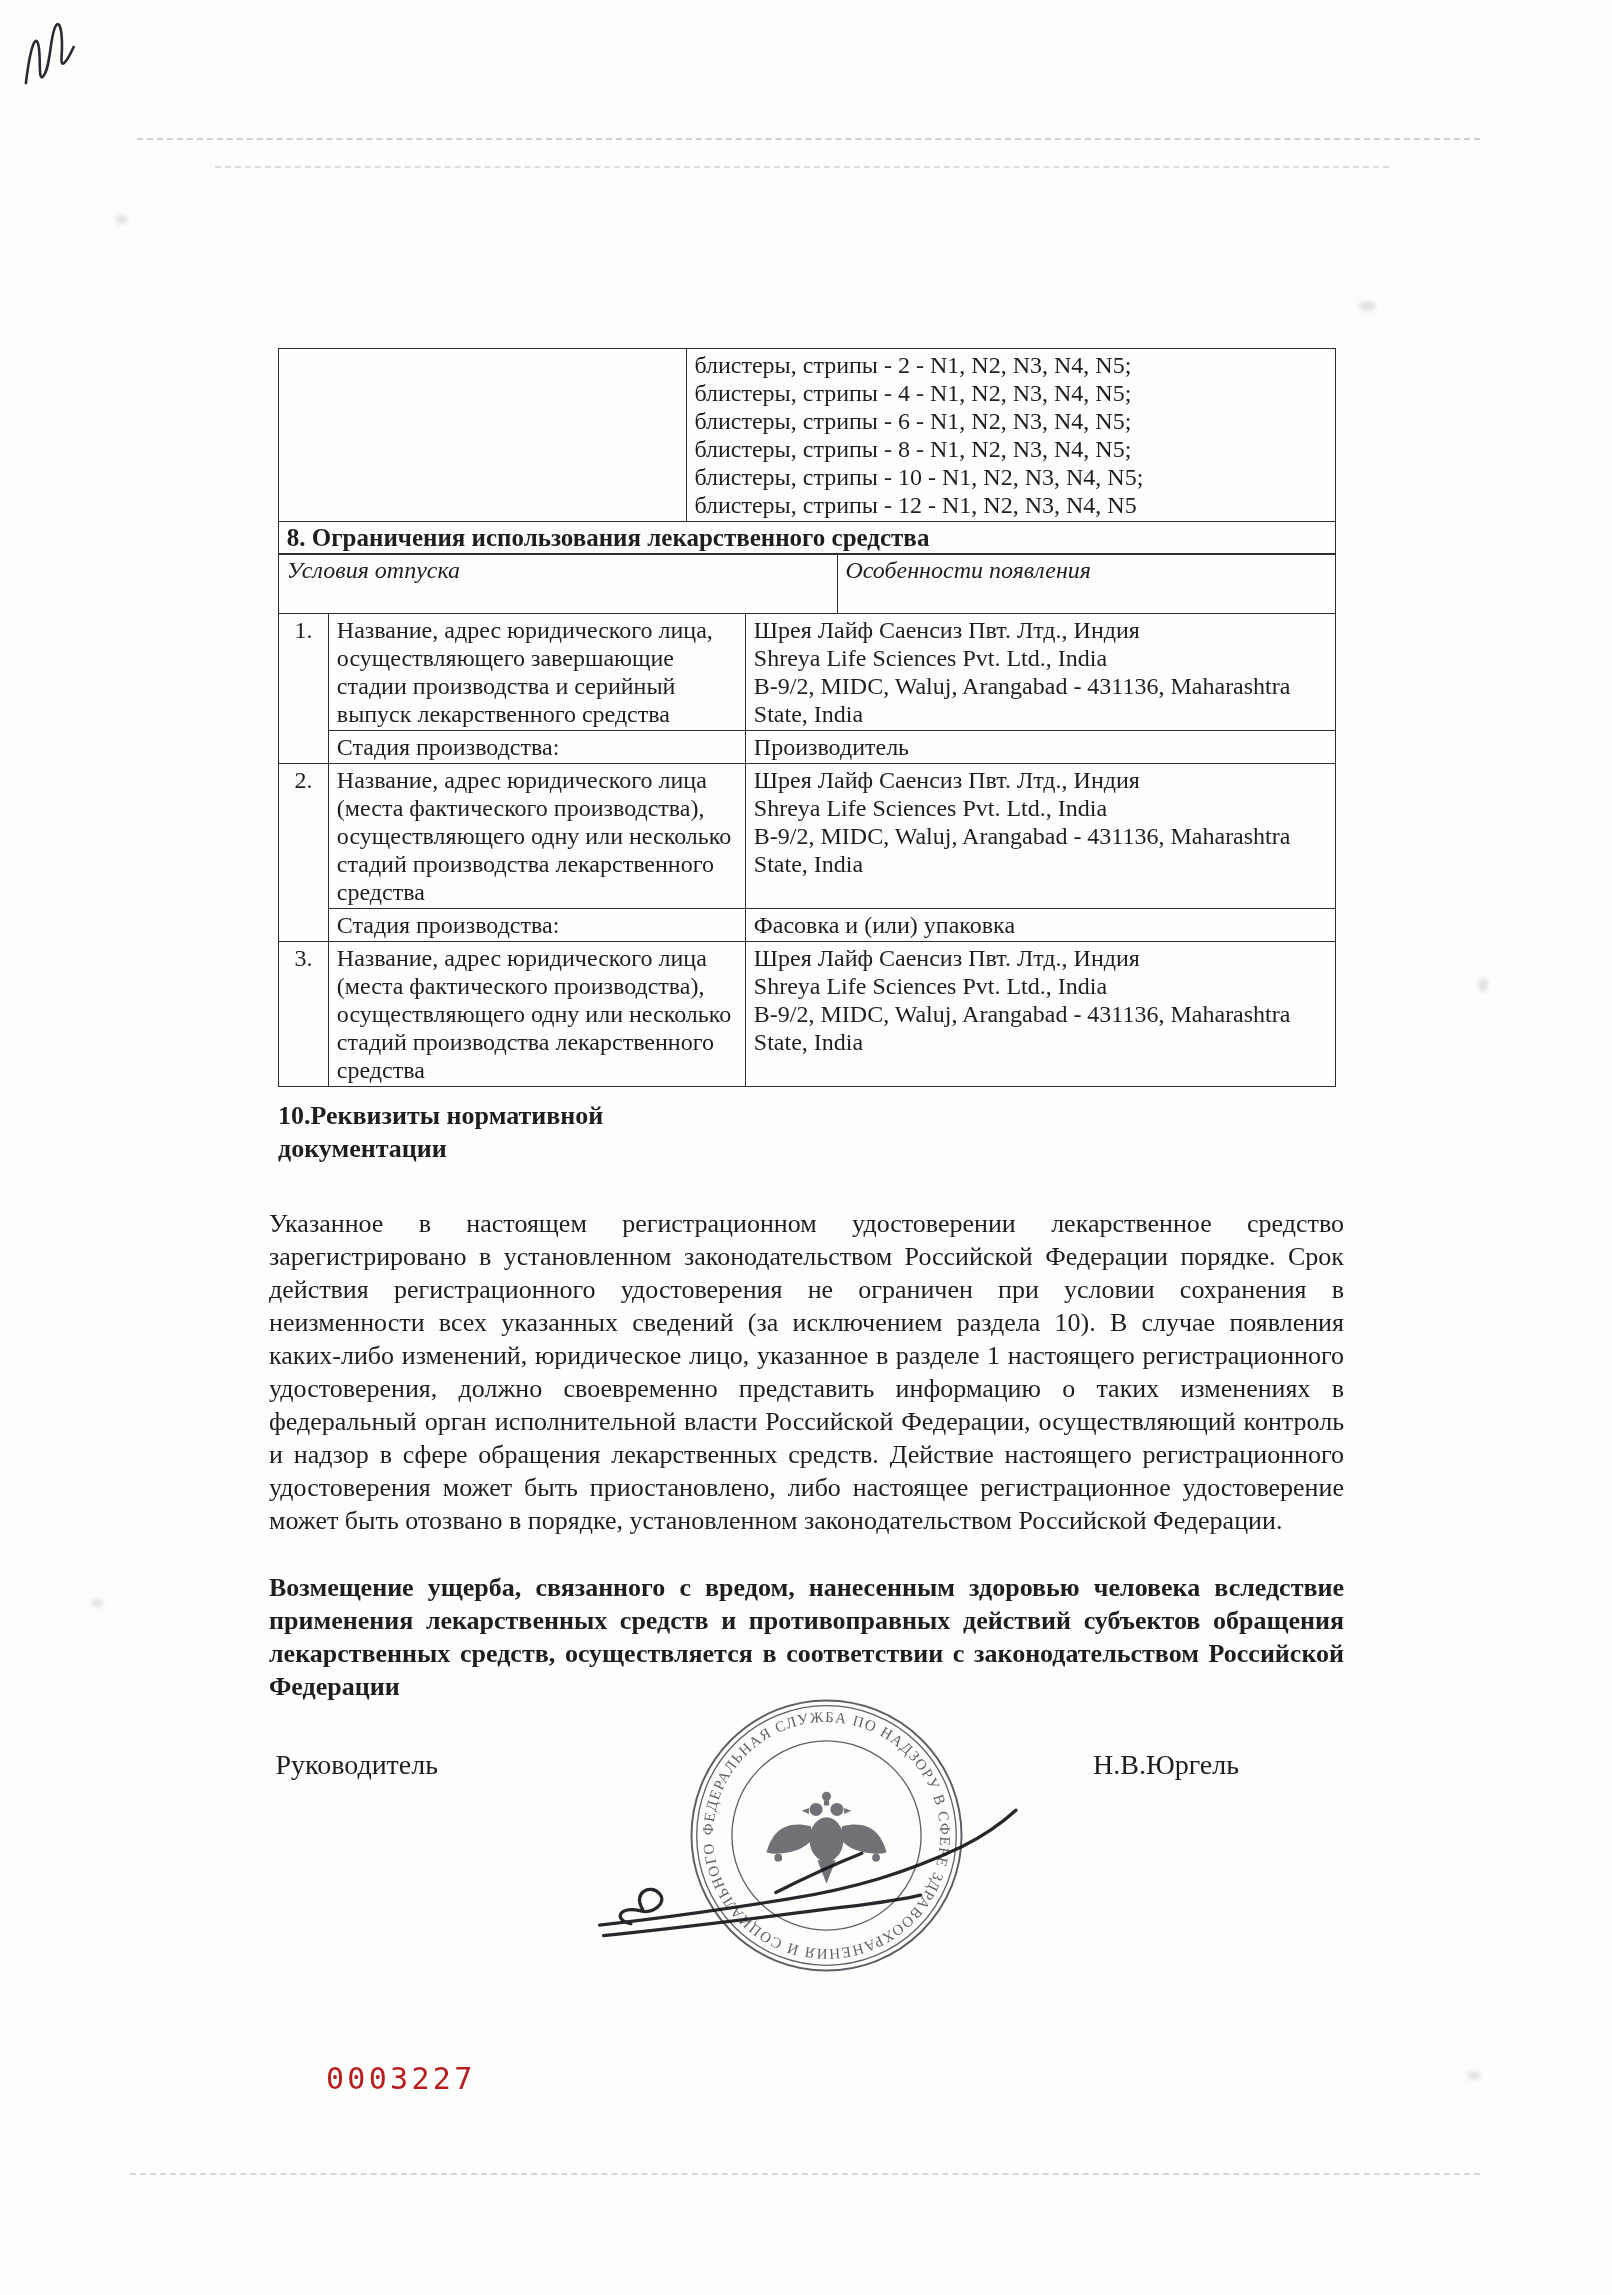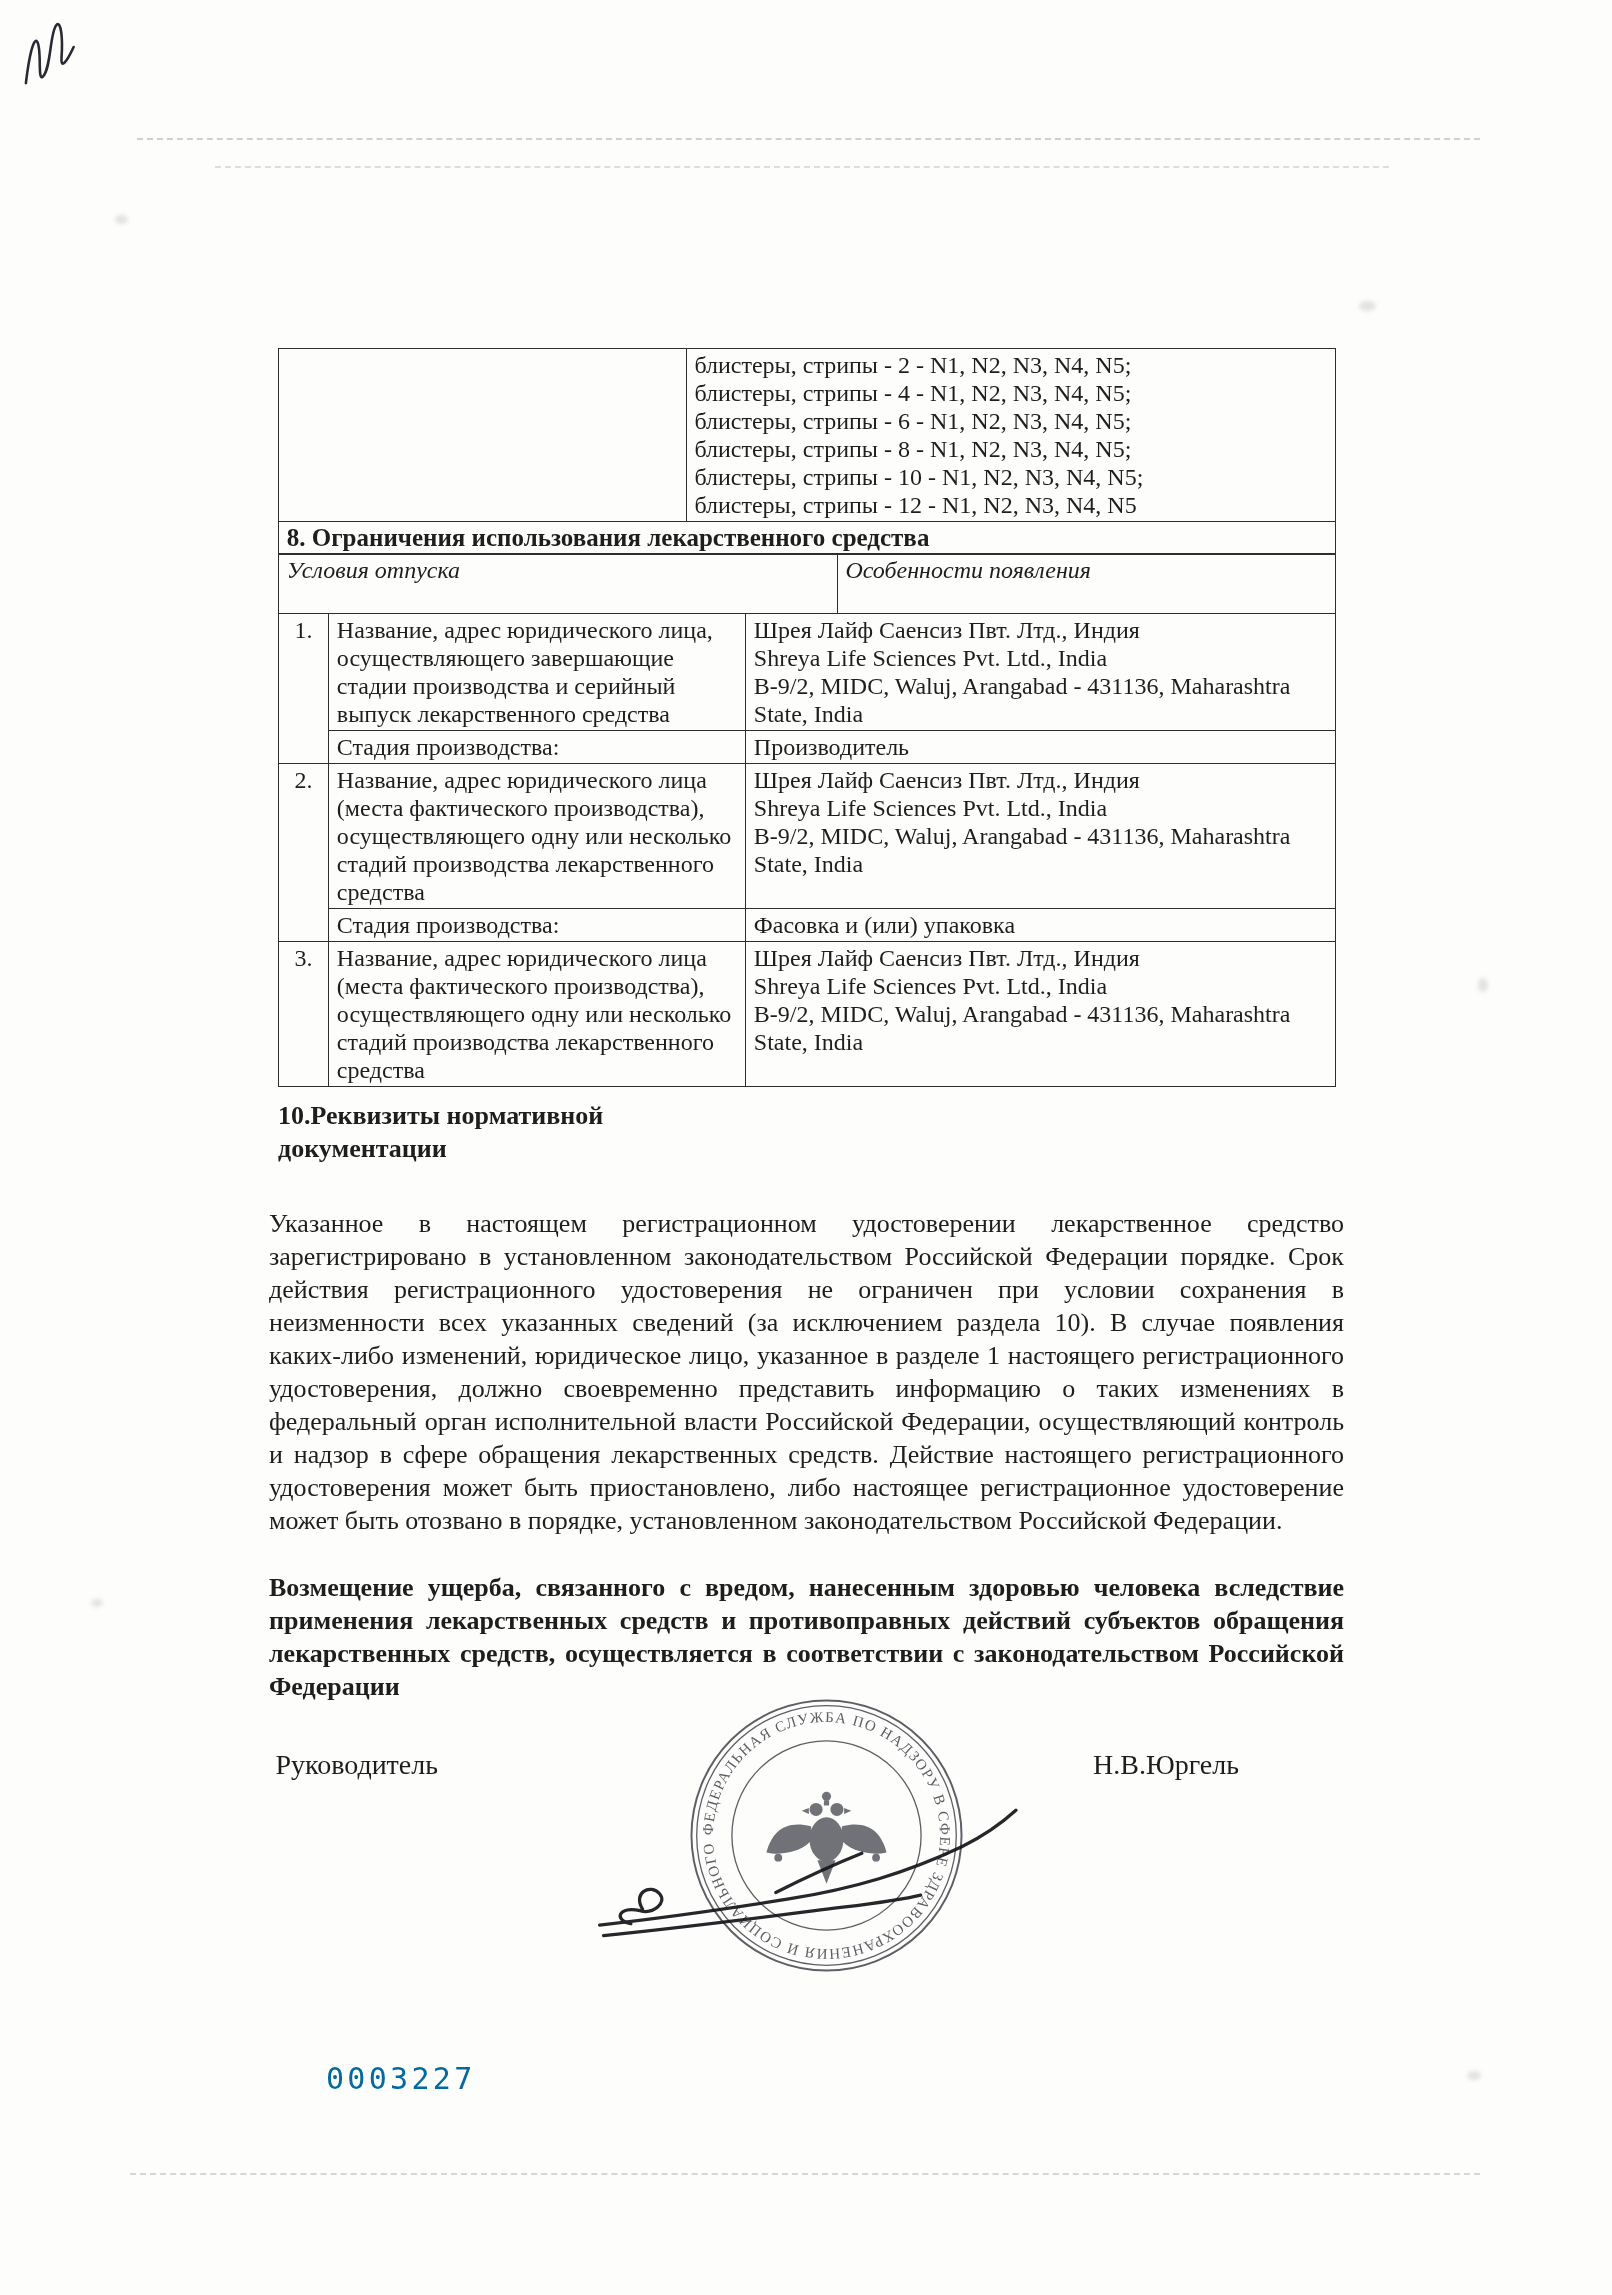--- a/index.html
+++ b/index.html
@@ -34,21 +34,21 @@
   .paragraphs{margin-left:-9px;width:1075px;margin-top:42px;text-align:justify;font-size:26px;line-height:33px;}
   .para2{font-weight:bold;margin-top:34px;}
   
   .sign-row{display:flex;margin-top:45px;margin-left:-2.6px;font-size:28px;line-height:34px;}
   .sign-name{margin-left:655px;white-space:nowrap;}
   
   .stamp{position:absolute;left:683px;top:1692px;width:287px;height:287px;opacity:.82;}
   .signature-svg{position:absolute;left:580px;top:1754px;width:509px;height:209px;}
   
   .serial{position:absolute;left:326px;top:2061px;font-family:"DejaVu Sans Mono", monospace;
-          font-size:30px;letter-spacing:3.3px;color:#0369a1;}
+          font-size:30px;letter-spacing:3.3px;color:#b91c1c;}
 </style>
 </head>
 <body>
 
 <div class="scanline" style="left:137px;top:138px;width:1343px;"></div>
 <div class="scanline" style="left:215px;top:166px;width:1174px;border-top-color:rgba(150,150,150,.30);"></div>
 <div class="scanline" style="left:130px;top:2173px;width:1350px;border-top-color:rgba(150,150,150,.38);"></div>
 <div class="speck" style="left:1359px;top:301px;width:17px;height:10.4px;"></div>
 <div class="speck" style="left:115px;top:215px;width:13px;height:9px;"></div>
 <div class="speck" style="left:1478px;top:978px;width:10.4px;height:14.3px;"></div>

